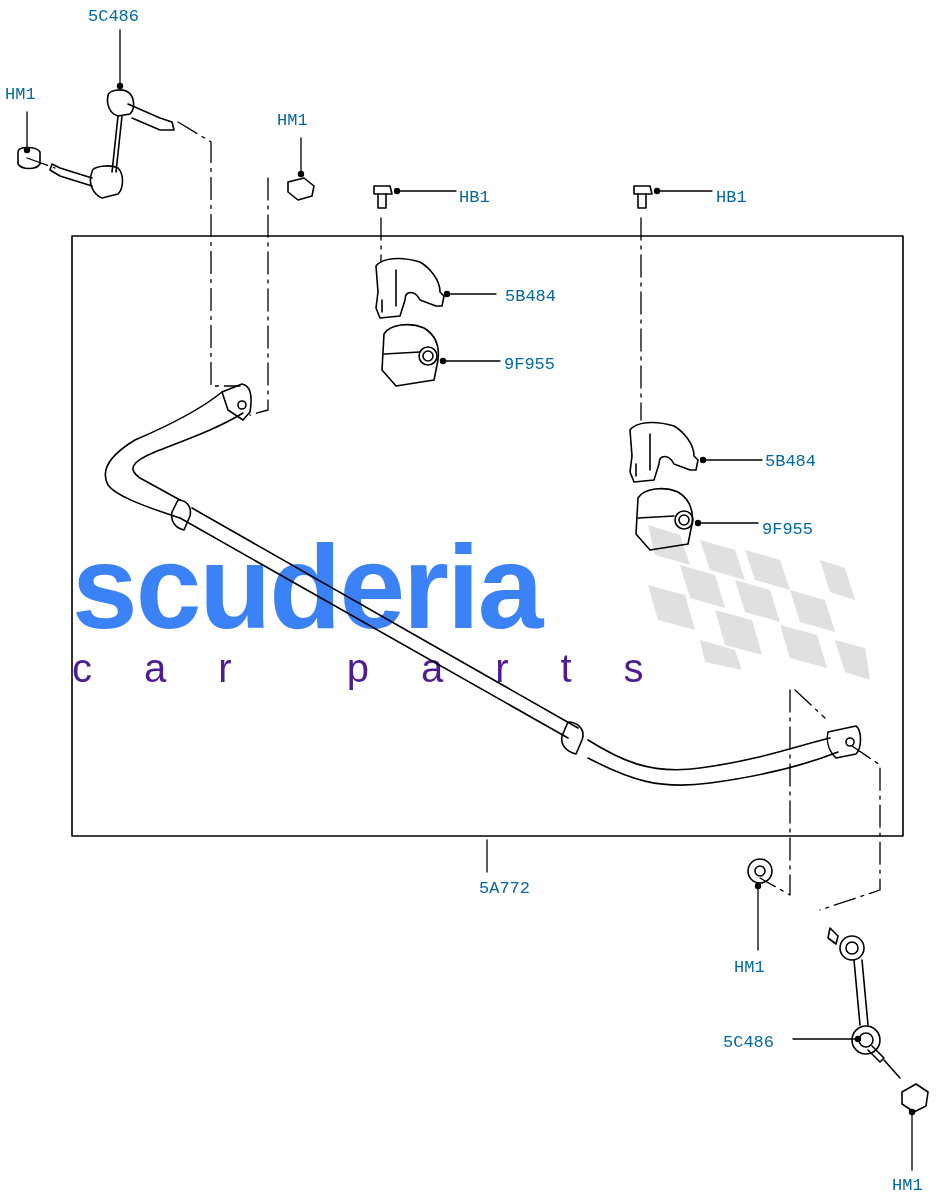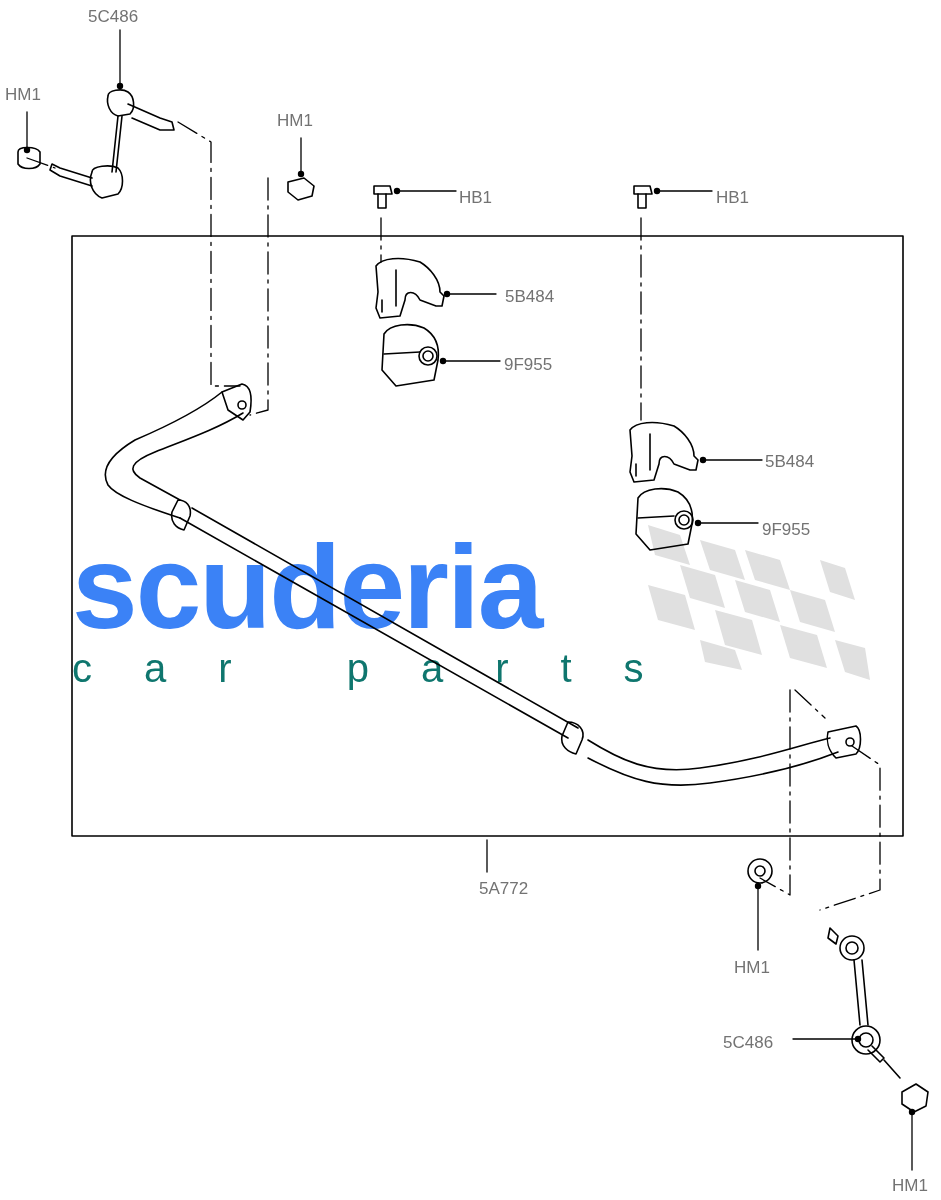--- a/index.html
+++ b/index.html
@@ -1,24 +1,24 @@
 <!DOCTYPE html>
 <html><head>
   <meta charset="utf-8">
   <style>
     html, body { margin: 0; padding: 0; background: #ffffff; }
     body { width: 941px; height: 1200px; position: relative; overflow: hidden;
            font-family: "Liberation Sans", sans-serif; }
     #canvas { position: absolute; left: 0; top: 0; width: 941px; height: 1200px; }
-    .label { position: absolute; font-family: Liberation Sans, sans-serif; font-size: 17px;
-             color: #737373; white-space: nowrap; line-height: 1; cursor: pointer; }
+    .label { position: absolute; font-family: Liberation Mono, monospace; font-size: 17px;
+             color: #0369a1; white-space: nowrap; line-height: 1; cursor: pointer; }
     .wm-main { position: absolute; left: 72px; top: 528px; font-family: "Liberation Sans", sans-serif;
                font-weight: bold; font-size: 118px; color: #3b82f6; letter-spacing: -2px; line-height: 1; }
     .wm-sub { position: absolute; left: 72px; top: 648px; font-family: "Liberation Sans", sans-serif;
-              font-size: 40px; color: #0f766e; letter-spacing: 52px; line-height: 1; text-align: right; }
+              font-size: 40px; color: #4c1d95; letter-spacing: 52px; line-height: 1; text-align: right; }
   </style>
 </head>
 <body>
 
 <div id="canvas">
 
   <div class="wm-main">scuderia</div>
   <div class="wm-sub">car parts</div>
 
   <svg width="941" height="1200" viewBox="0 0 941 1200" style="position:absolute;left:0;top:0">

